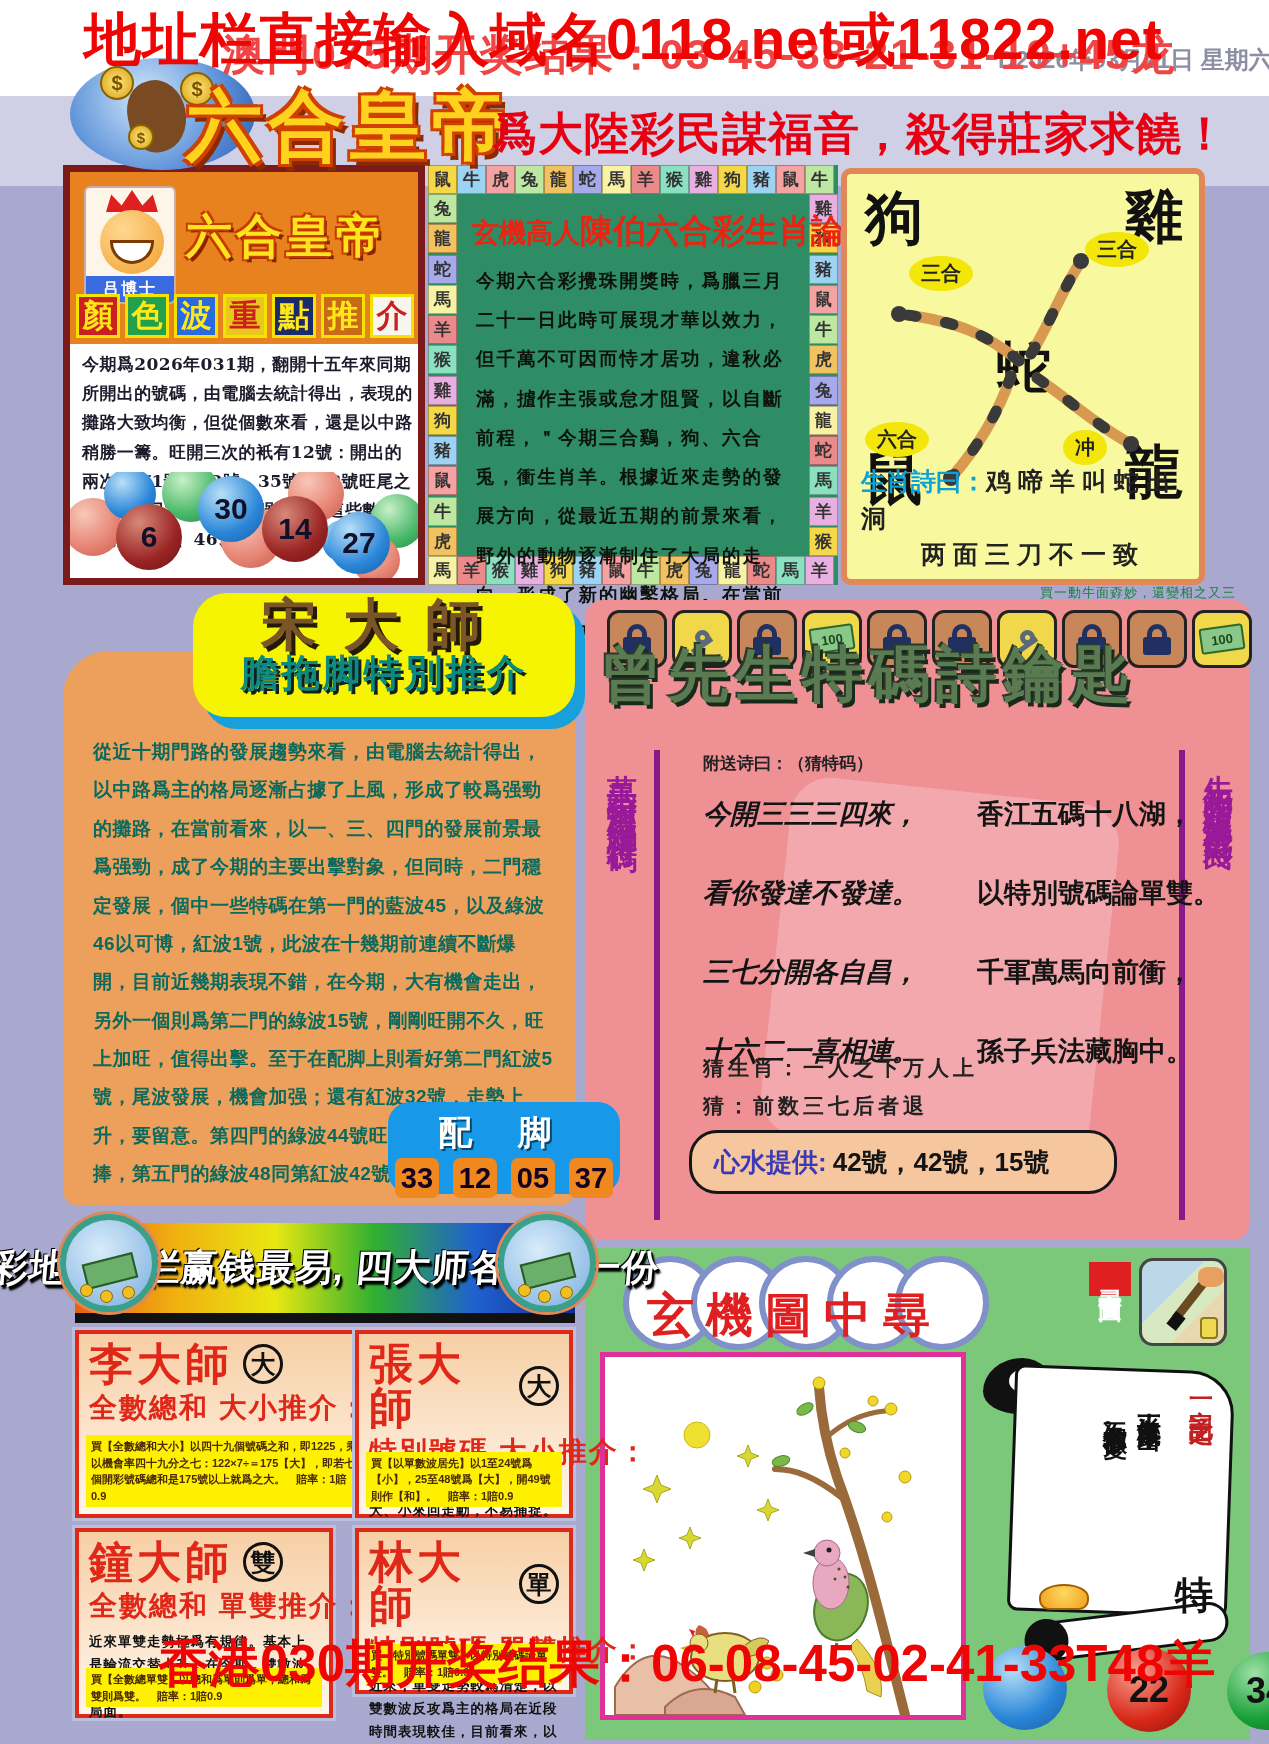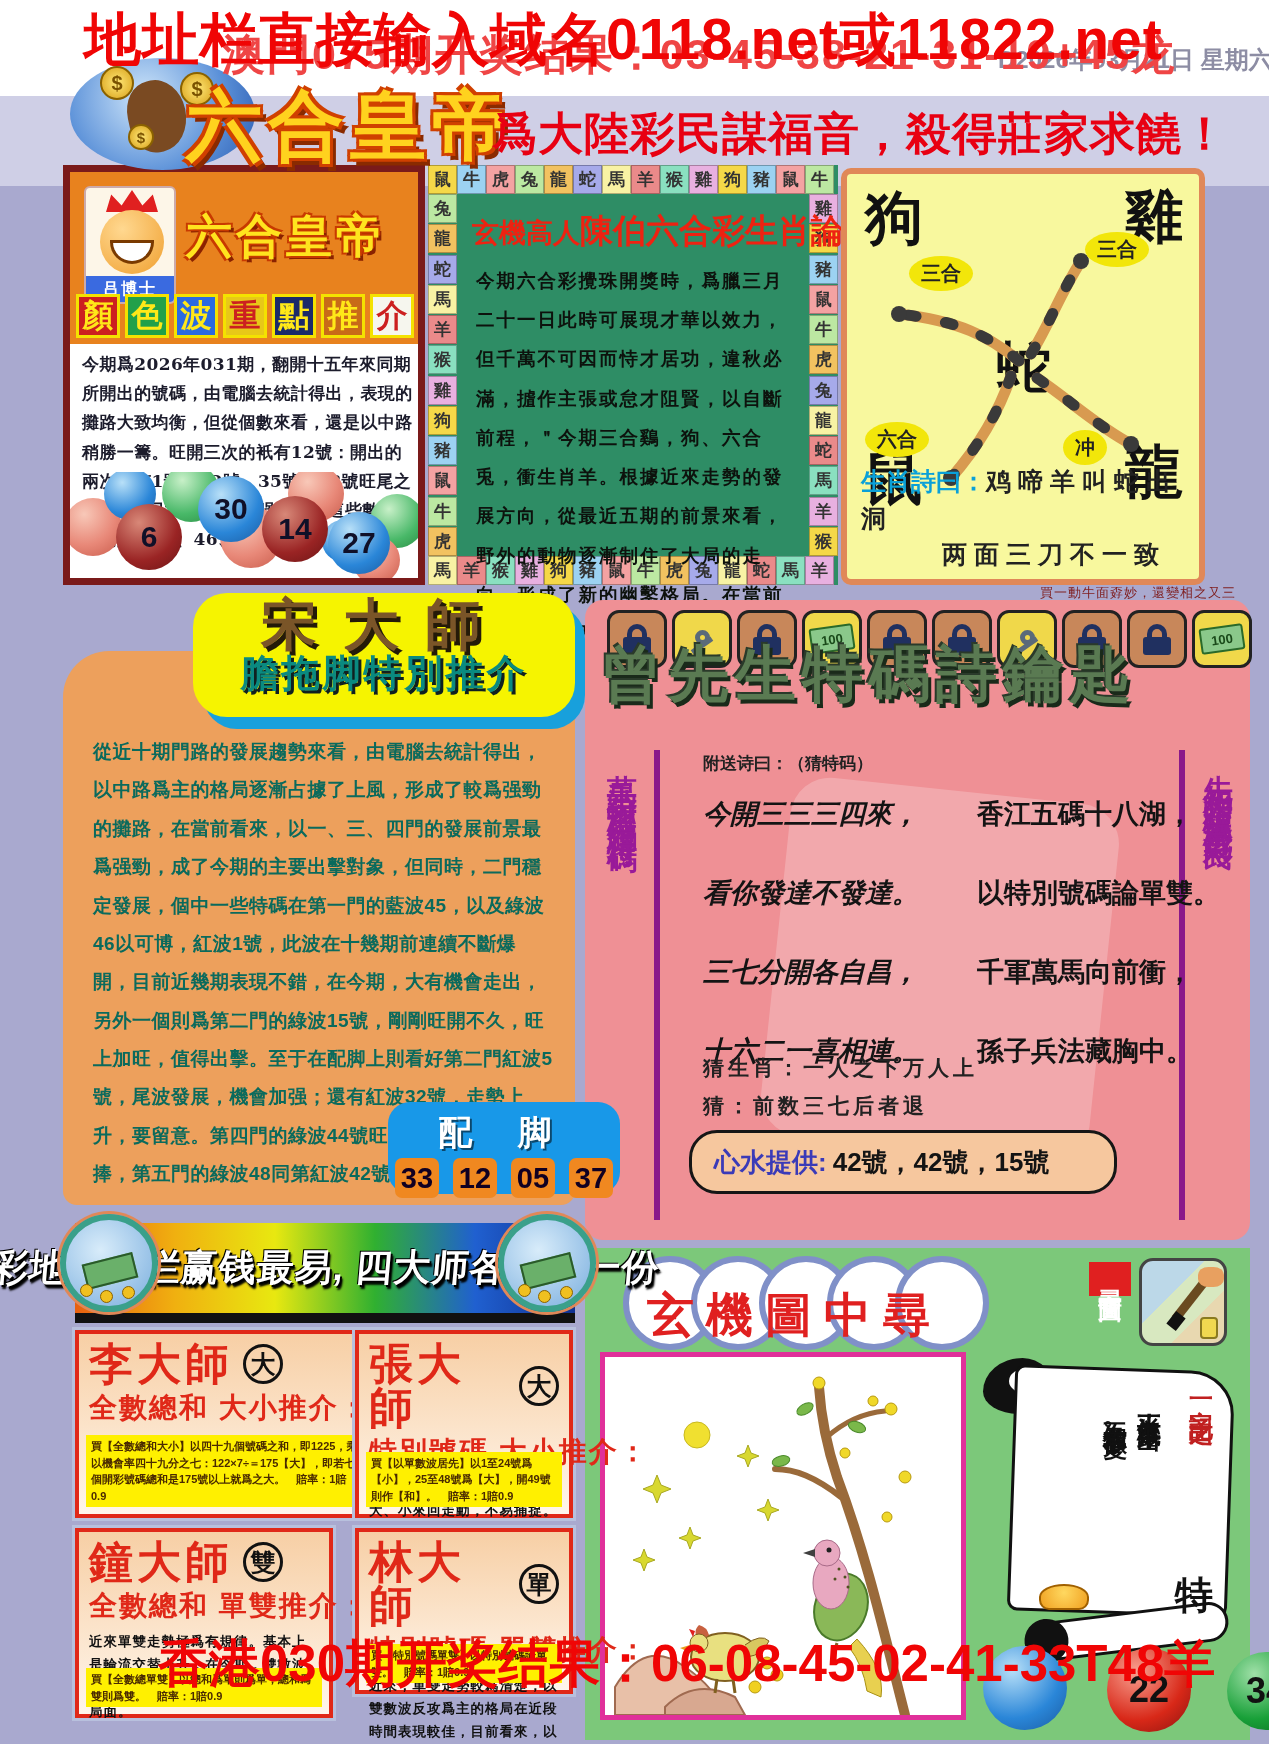--- a/index.html
+++ b/index.html
@@ -73,21 +73,21 @@
     font-size:18.5px;font-weight:700;color:#0d120d;line-height:2.12;letter-spacing:2px;}
   
   .p-sh{position:absolute;left:841px;top:168px;width:364px;height:417px;background:#f8f89e;
     border:6px solid #e08858;border-radius:10px;}
   .p-sh .corner{position:absolute;font-family:"DejaVu Serif",serif;font-weight:900;color:#111;font-size:58px;}
   .p-sh .center{position:absolute;left:150px;top:158px;font-family:"DejaVu Serif",serif;font-weight:900;font-size:54px;color:#111;}
   .oval{position:absolute;background:#f2e60a;border-radius:50%;padding:4px 12px;font-size:20px;font-weight:900;color:#222;}
   .p-sh .poem{position:absolute;left:14px;bottom:6px;right:8px;line-height:1.45;}
   .p-sh .plabel{color:#0aa0d8;font-size:25px;font-weight:900;}
   .p-sh .pline{font-family:"DejaVu Serif",serif;font-size:25px;font-weight:700;color:#222;letter-spacing:7px;}
-  .p-sh .pline2{margin-left:81px;font-family:Liberation Serif, serif;}
+  .p-sh .pline2{margin-left:60px;font-family:Liberation Serif, serif;}
   
   .p-song{position:absolute;left:63px;top:593px;width:512px;height:612px;}
   .p-song .box{position:absolute;left:0;top:58px;right:0;bottom:0;background:#eda05c;border-radius:46px 14px 14px 14px;}
   .p-song .banner{position:absolute;left:130px;top:0;width:382px;height:124px;background:#f6f400;
     border-radius:34px;box-shadow:10px 12px 0 #18a0dc;z-index:3;text-align:center;}
   .p-song .bt{font-size:56px;font-weight:900;color:#7a5528;letter-spacing:26px;line-height:1.05;margin-top:2px;
     font-family:"DejaVu Serif",serif;text-shadow:4px 4px 0 #241a08;}
   .p-song .bs{font-size:38px;font-weight:900;color:#0a8a80;letter-spacing:3px;line-height:1;
     text-shadow:3px 3px 0 #102020;}
   .p-song .body{position:absolute;left:30px;top:140px;width:460px;font-size:19px;font-weight:700;
@@ -95,21 +95,21 @@
   .numbox{position:absolute;border-radius:22px;color:#fff;text-align:center;z-index:2;}
   .numbox .lab{font-size:34px;font-weight:900;letter-spacing:18px;margin-top:8px;text-shadow:2px 2px 0 #0008;}
   .numbox .chips{display:flex;justify-content:center;gap:14px;margin-top:2px;}
   .chip{width:44px;height:40px;border-radius:7px;display:flex;align-items:center;justify-content:center;
     font-size:29px;font-weight:900;color:#102;}
   .wang{left:45px;top:509px;width:228px;height:92px;background:#992222;}
   .pei{left:325px;top:509px;width:232px;height:92px;background:#1898e8;}
   .chip-b{background:#2090e0;}.chip-o{background:#f08820;}
   
   .p-zeng{position:absolute;left:585px;top:600px;width:665px;height:640px;background:#ef9095;border-radius:18px;}
-  .faint-note{position:absolute;left:1040px;top:584px;font-size:13px;color:#7f1d1d;z-index:2;letter-spacing:1px;}
+  .faint-note{position:absolute;left:1040px;top:584px;font-size:13px;color:#15803d;z-index:2;letter-spacing:1px;}
   .ktiles{position:absolute;left:22px;top:10px;display:flex;gap:5px;}
   .ktile{width:60px;height:58px;border:3px solid #222;border-radius:12px;display:flex;flex-direction:column;
     align-items:center;justify-content:center;}
   .k-brown{background:#c8875a;}.k-yellow{background:#f0d84a;}
   .shackle{width:20px;height:13px;border:5px solid #203060;border-bottom:none;border-radius:10px 10px 0 0;}
   .lockbody{width:28px;height:18px;background:#203060;border-radius:3px;}
   .keyring{width:15px;height:15px;border:5px solid #5a6a7a;border-radius:50%;}
   .keybar{width:24px;height:5px;background:#5a6a7a;margin-top:-2px;transform:rotate(-35deg);}
   .bill{width:44px;height:26px;background:#8ac88a;border:2px solid #2a6a2a;display:flex;align-items:center;
     justify-content:center;font-size:13px;font-weight:900;color:#1a4a1a;border-radius:3px;transform:rotate(-8deg);}

